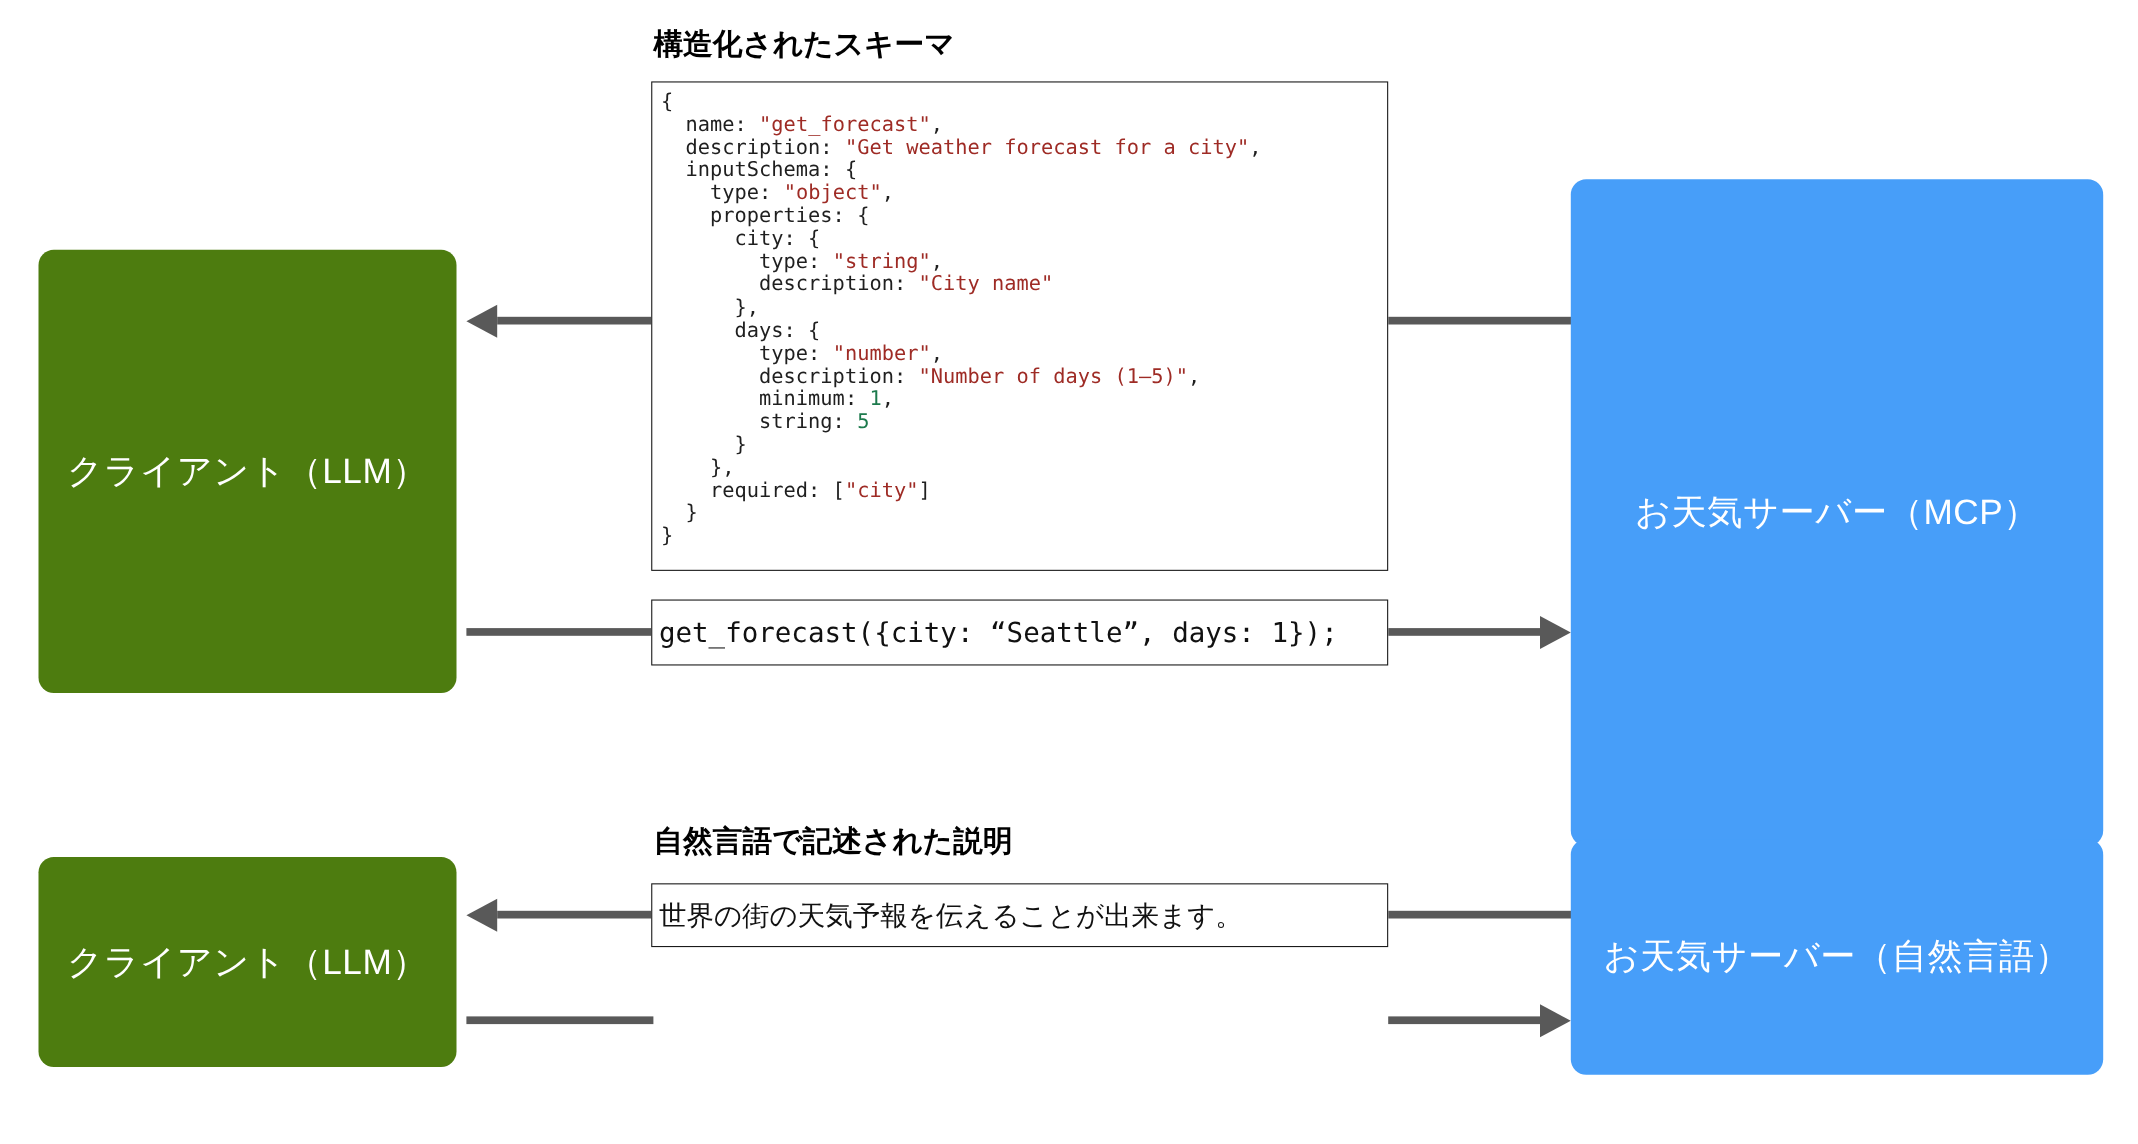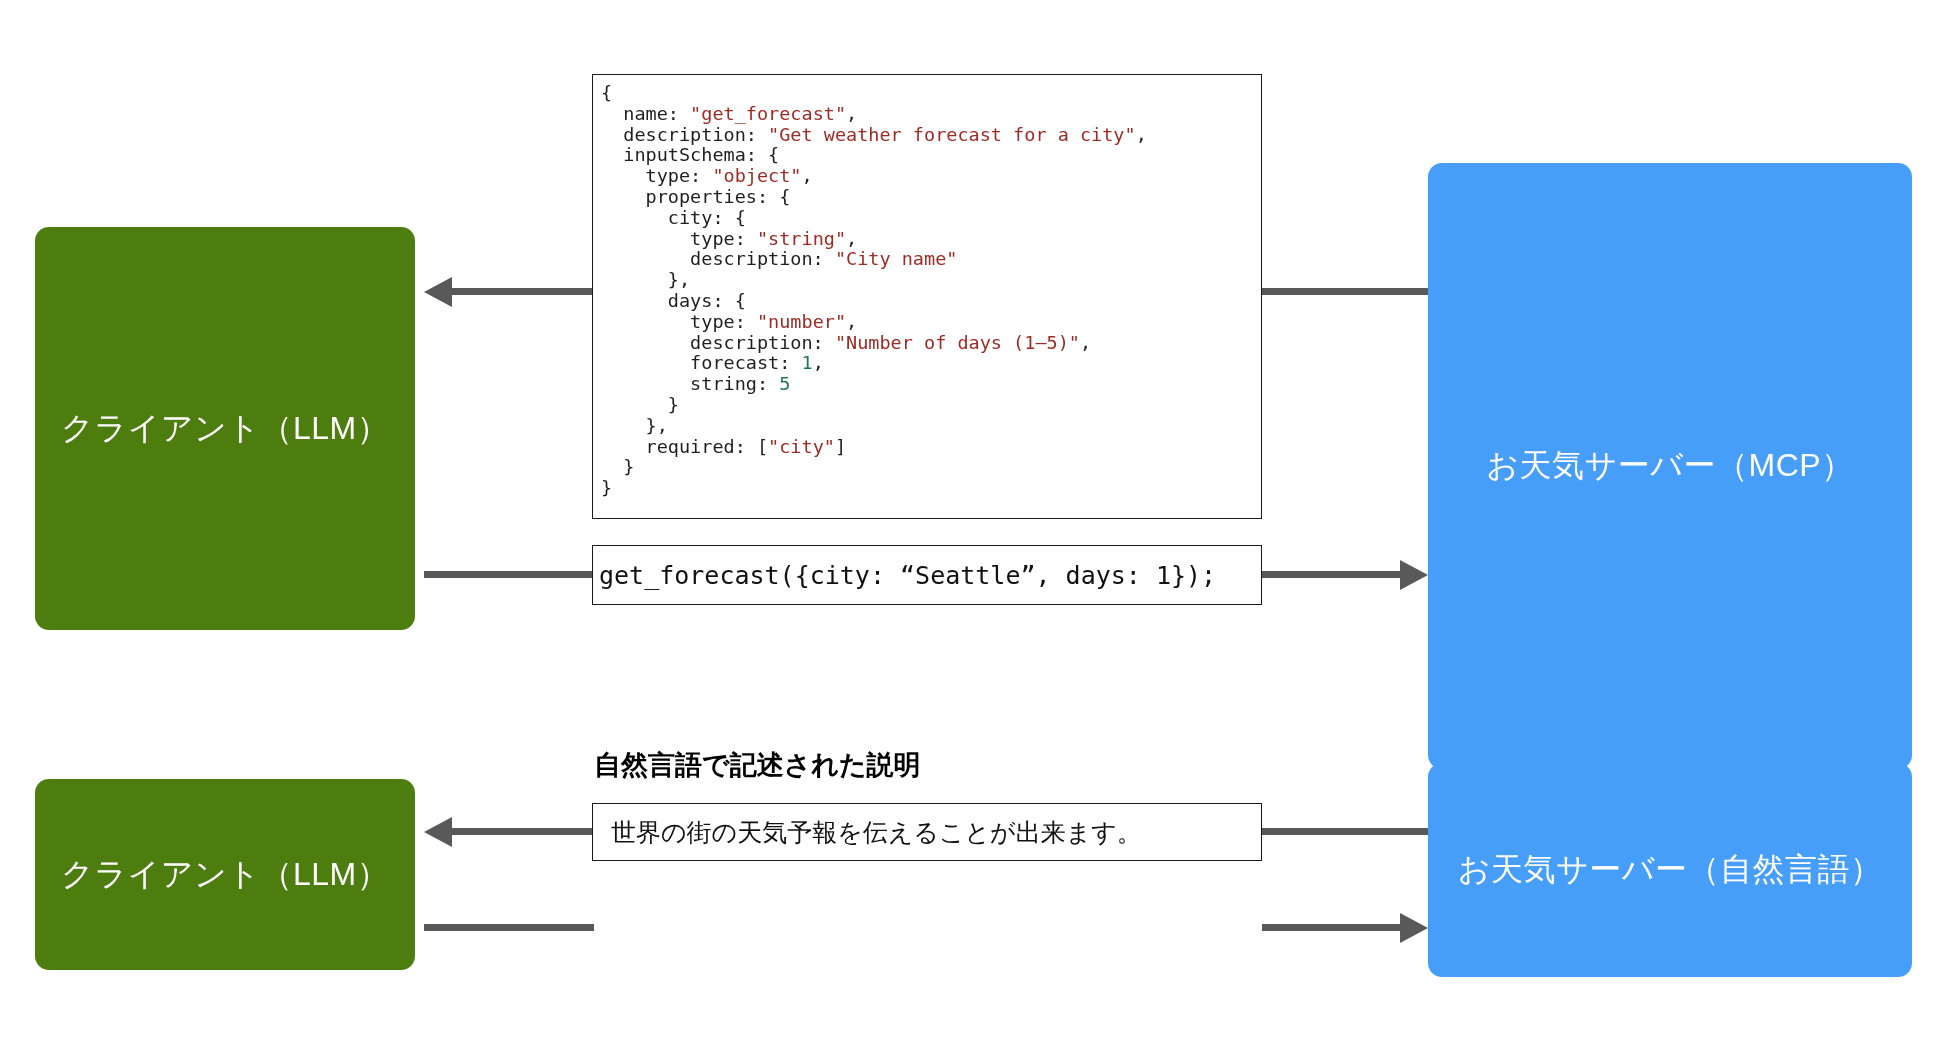--- a/index.html
+++ b/index.html
@@ -56,21 +56,21 @@
   #schema-box {
     left: 592px; top: 74px; width: 670px; height: 445px;
     padding: 8px 0 8px 8px;
   }
   #funccall-box {
     left: 592px; top: 545px; width: 670px; height: 60px;
     display: flex; align-items: center; padding-left: 6px; text-align: right;
   }
   #nl-desc-box {
     left: 592px; top: 803px; width: 670px; height: 58px;
-    display: flex; align-items: center; padding-left: 18px;
+    display: flex; align-items: center; padding-left: 6px;
   }
   #nl-question-box {
     left: 592px; top: 898px; width: 670px; height: 58px;
     display: flex; align-items: center; padding-left: 6px;
   }
 
   
   .code {
     font-family: "DejaVu Sans Mono", "Liberation Mono", monospace;
     font-size: 18.5px;
@@ -181,37 +181,38 @@
   </div>
 
   <div class="node blue" id="server-top">
     <span>お天気サーバー（MCP）</span>
   </div>
 
   <div class="node blue" id="server-bot">
     <span>お天気サーバー（自然言語）</span>
   </div>
 
+  <div class="caption" id="cap-schema">構造化されたスキーマ</div>
   <div class="caption" id="cap-nldesc">自然言語で記述された説明</div>
 
   <div class="wbox" id="schema-box">
     <pre class="code" id="schema-code"><span>{</span>
 <span>  name: </span><span class="str">"get_forecast"</span><span>,</span>
 <span>  description: </span><span class="str">"Get weather forecast for a city"</span><span>,</span>
 <span>  inputSchema: {</span>
 <span>    type: </span><span class="str">"object"</span><span>,</span>
 <span>    properties: {</span>
 <span>      city: {</span>
 <span>        type: </span><span class="str">"string"</span><span>,</span>
 <span>        description: </span><span class="str">"City name"</span>
 <span>      },</span>
 <span>      days: {</span>
 <span>        type: </span><span class="str">"number"</span><span>,</span>
 <span>        description: </span><span class="str">"Number of days (1–5)"</span><span>,</span>
-<span>        forecast: </span><span class="num">1</span><span>,</span>
+<span>        minimum: </span><span class="num">1</span><span>,</span>
 <span>        string: </span><span class="num">5</span>
 <span>      }</span>
 <span>    },</span>
 <span>    required: [</span><span class="str">"city"</span><span>]</span>
 <span>  }</span>
 <span>}</span></pre>
   </div>
 
   <div class="wbox" id="funccall-box">
     <span class="calltext">get_forecast({city: “Seattle”, days: 1});</span>

